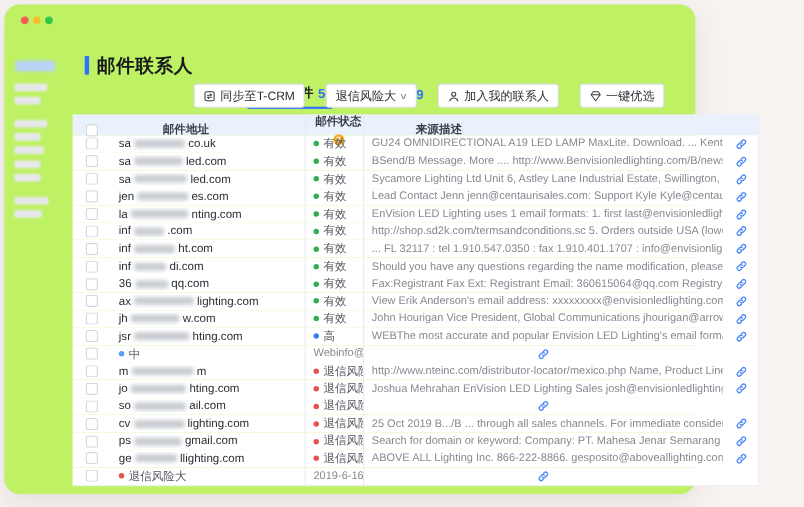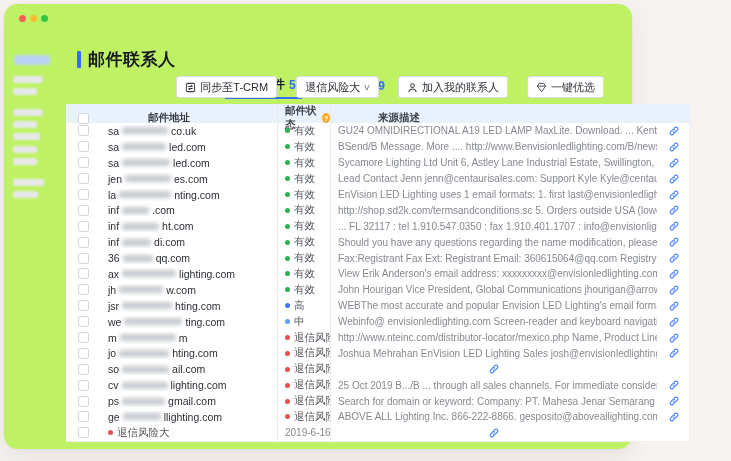--- a/index.html
+++ b/index.html
@@ -61,21 +61,21 @@
     filter:blur(2px); margin:0 3px; flex:none; }
   .c-status { font-size:10.5px; color:#53575e; padding-left:8px; display:flex;
     align-items:center; gap:4px; }
   .dot { width:5px; height:5px; border-radius:50%; flex:none; }
   .c-desc { font-size:10px; color:#85898f; padding-left:8px; }
   .c-link { display:flex; justify-content:center; }
   .link-ic { cursor:pointer; }
   .vline { position:absolute; top:0; bottom:0; width:1px; background:#e9ebee; }
   .v1 { left:211px; } .v2 { left:264px; } .v3 { left:623px; background:#eef0f3; }
 
-  .th-status { display:flex; align-items:center; gap:4px; padding-left:8px; }
+  .th-status { display:flex; align-items:center; gap:4px; padding-left:8px;flex-direction:column; }
   .th-pad { padding-left:8px;margin-left:40px; }
   .info-ic { width:10px; height:10px; border-radius:50%; background:#f8ab27; color:#fff;
     font-size:7px; font-weight:700; display:flex; align-items:center; justify-content:center; }
 </style>
 </head>
 <body>
 
 <div class="window">
 
   <div class="traffic">
@@ -416,25 +416,20 @@
         <path d="M10.3 13.7a3.6 3.6 0 0 0 5.1 0l3.3-3.3a3.6 3.6 0 0 0-5.1-5.1l-1.9 1.9"></path>
         <path d="M13.7 10.3a3.6 3.6 0 0 0-5.1 0l-3.3 3.3a3.6 3.6 0 0 0 5.1 5.1l1.9-1.9"></path>
       </svg>
     </div>
   </div>
 
   <div class="trow">
     <div class="cell c-check">
             <span class="checkbox"></span>
           </div>
-    <div class="cell c-email">
-      <span>we</span>
-      <span class="redact" style="width: 58px;"></span>
-      <span>ting.com</span>
-    </div>
     <div class="cell c-status">
       <span class="dot" style="background: rgb(86, 160, 248);"></span>
       <span>中</span>
     </div>
     <div class="cell c-desc">Webinfo@ envisionledlighting.com Screen-reader and keyboard navigation Our website implements the ARIA attribute...</div>
     <div class="cell c-link">
       <svg class="link-ic" width="12" height="12" viewBox="0 0 24 24" fill="none" stroke="#4a87f7" stroke-width="2.4" stroke-linecap="round" stroke-linejoin="round">
         <path d="M10.3 13.7a3.6 3.6 0 0 0 5.1 0l3.3-3.3a3.6 3.6 0 0 0-5.1-5.1l-1.9 1.9"></path>
         <path d="M13.7 10.3a3.6 3.6 0 0 0-5.1 0l-3.3 3.3a3.6 3.6 0 0 0 5.1 5.1l1.9-1.9"></path>
       </svg>

